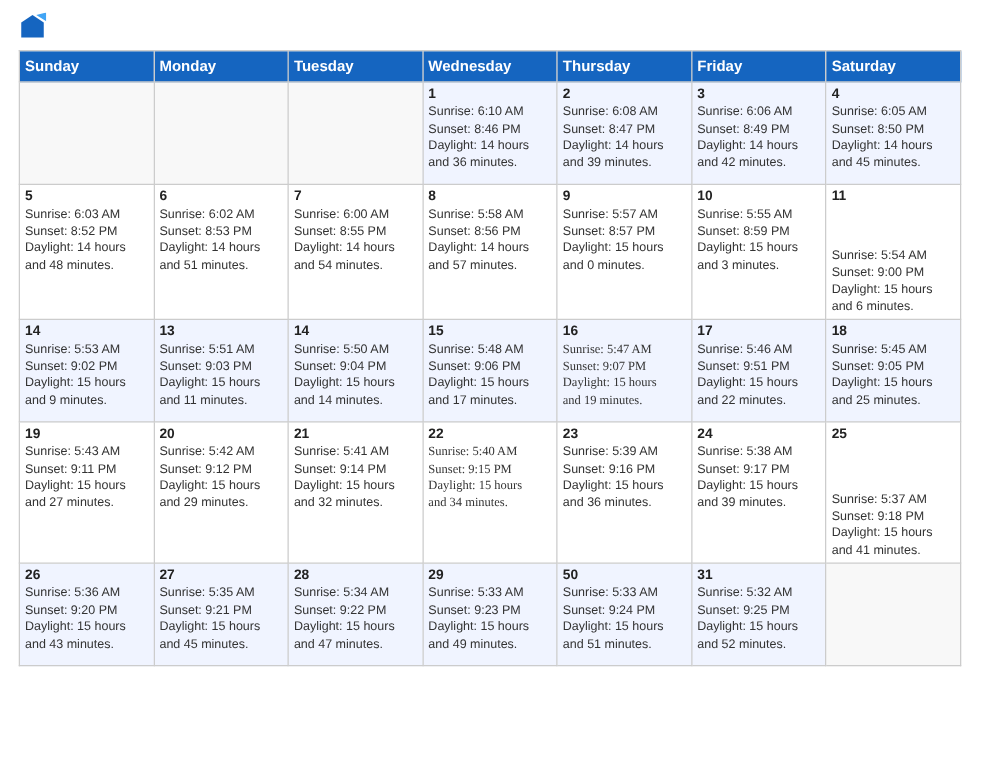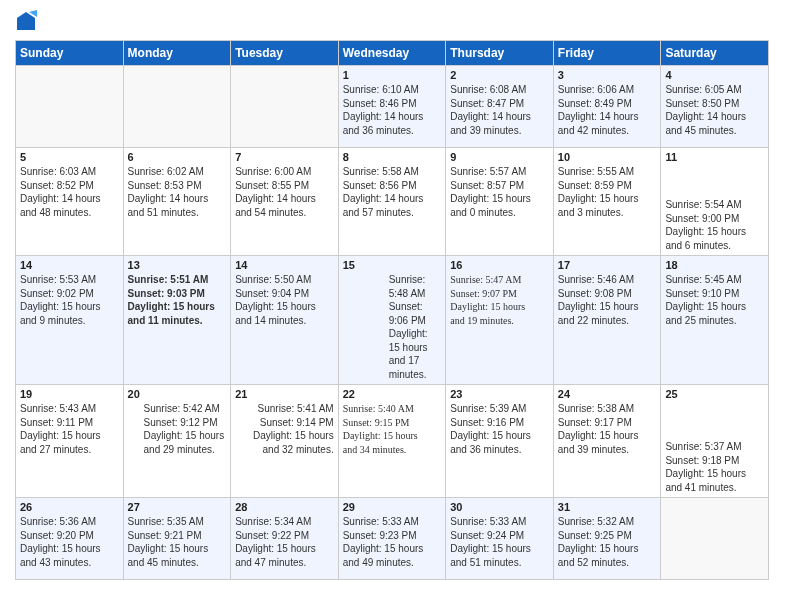--- a/index.html
+++ b/index.html
@@ -206,79 +206,79 @@
         <tr>
           <td>
             <span class="day-number">14</span>
             <div class="cell-content" style="white-space: pre-line;">Sunrise: 5:53 AM
 Sunset: 9:02 PM
 Daylight: 15 hours
 and 9 minutes.</div>
           </td>
           <td>
             <span class="day-number">13</span>
-            <div class="cell-content" style="white-space: pre-line; font-weight: bold;">Sunrise: 5:51 AM
+            <div class="cell-content" style="white-space: pre-line;">Sunrise: 5:51 AM
 Sunset: 9:03 PM
 Daylight: 15 hours
 and 11 minutes.</div>
           </td>
           <td>
             <span class="day-number">14</span>
             <div class="cell-content" style="white-space: pre-line;">Sunrise: 5:50 AM
 Sunset: 9:04 PM
 Daylight: 15 hours
 and 14 minutes.</div>
           </td>
           <td>
             <span class="day-number">15</span>
-            <div class="cell-content" style="white-space: pre-line; margin-left: 46px;">Sunrise: 5:48 AM
+            <div class="cell-content" style="white-space: pre-line;">Sunrise: 5:48 AM
 Sunset: 9:06 PM
 Daylight: 15 hours
 and 17 minutes.</div>
           </td>
           <td>
             <span class="day-number">16</span>
             <div class="cell-content" style="white-space: pre-line; font-family: Liberation Serif, serif;">Sunrise: 5:47 AM
 Sunset: 9:07 PM
 Daylight: 15 hours
 and 19 minutes.</div>
           </td>
           <td>
             <span class="day-number">17</span>
             <div class="cell-content" style="white-space: pre-line;">Sunrise: 5:46 AM
-Sunset: 9:08 PM
+Sunset: 9:51 PM
 Daylight: 15 hours
 and 22 minutes.</div>
           </td>
           <td>
             <span class="day-number">18</span>
             <div class="cell-content" style="white-space: pre-line;">Sunrise: 5:45 AM
-Sunset: 9:10 PM
+Sunset: 9:05 PM
 Daylight: 15 hours
 and 25 minutes.</div>
           </td>
         </tr>
         <tr>
           <td>
             <span class="day-number">19</span>
             <div class="cell-content" style="white-space: pre-line;">Sunrise: 5:43 AM
 Sunset: 9:11 PM
 Daylight: 15 hours
 and 27 minutes.</div>
           </td>
           <td>
             <span class="day-number">20</span>
-            <div class="cell-content" style="white-space: pre-line; margin-left: 16px;">Sunrise: 5:42 AM
+            <div class="cell-content" style="white-space: pre-line;">Sunrise: 5:42 AM
 Sunset: 9:12 PM
 Daylight: 15 hours
 and 29 minutes.</div>
           </td>
           <td>
             <span class="day-number">21</span>
-            <div class="cell-content" style="white-space: pre-line; text-align: right;">Sunrise: 5:41 AM
+            <div class="cell-content" style="white-space: pre-line;">Sunrise: 5:41 AM
 Sunset: 9:14 PM
 Daylight: 15 hours
 and 32 minutes.</div>
           </td>
           <td>
             <span class="day-number">22</span>
             <div class="cell-content" style="white-space: pre-line; font-family: Liberation Serif, serif;">Sunrise: 5:40 AM
 Sunset: 9:15 PM
 Daylight: 15 hours
 and 34 minutes.</div>
@@ -328,21 +328,21 @@
 and 47 minutes.</div>
           </td>
           <td>
             <span class="day-number">29</span>
             <div class="cell-content" style="white-space: pre-line;">Sunrise: 5:33 AM
 Sunset: 9:23 PM
 Daylight: 15 hours
 and 49 minutes.</div>
           </td>
           <td>
-            <span class="day-number">30</span>
+            <span class="day-number">50</span>
             <div class="cell-content" style="white-space: pre-line;">Sunrise: 5:33 AM
 Sunset: 9:24 PM
 Daylight: 15 hours
 and 51 minutes.</div>
           </td>
           <td>
             <span class="day-number">31</span>
             <div class="cell-content" style="white-space: pre-line;">Sunrise: 5:32 AM
 Sunset: 9:25 PM
 Daylight: 15 hours

